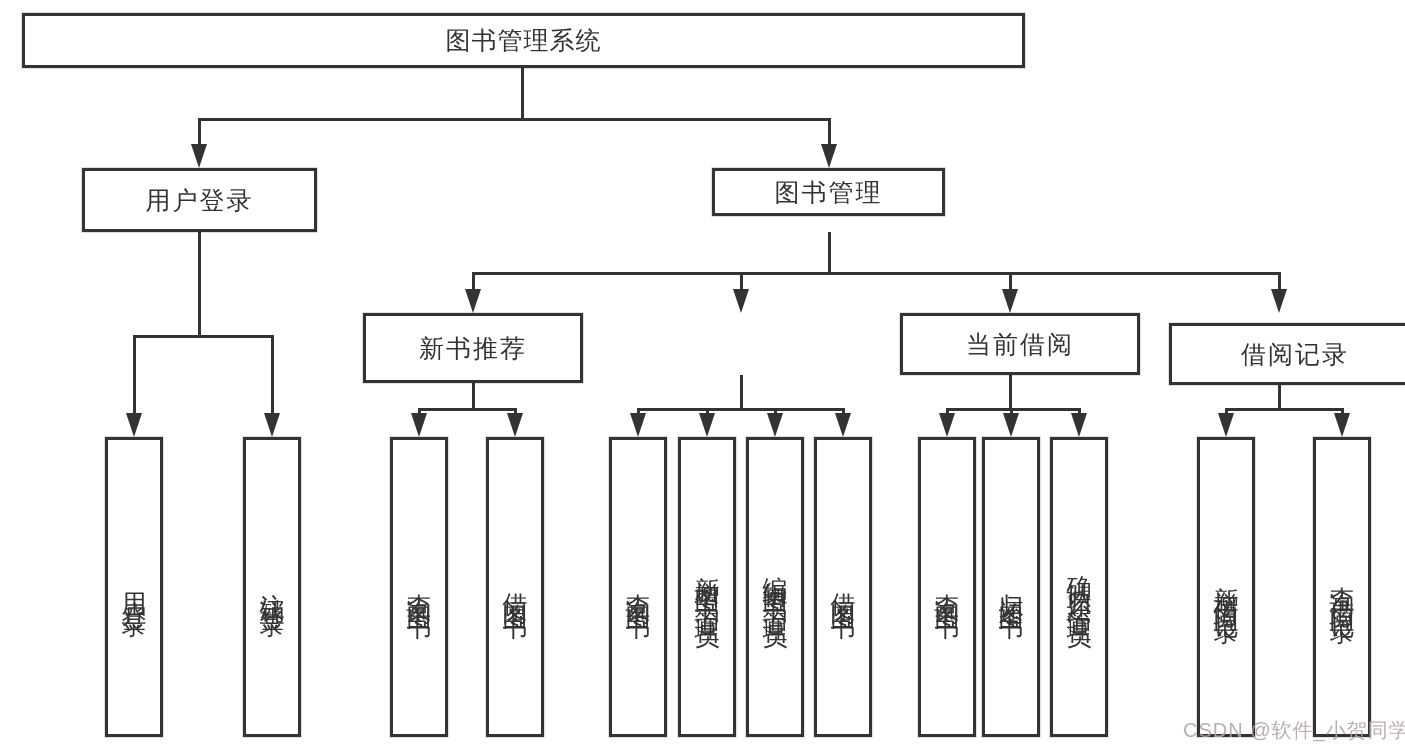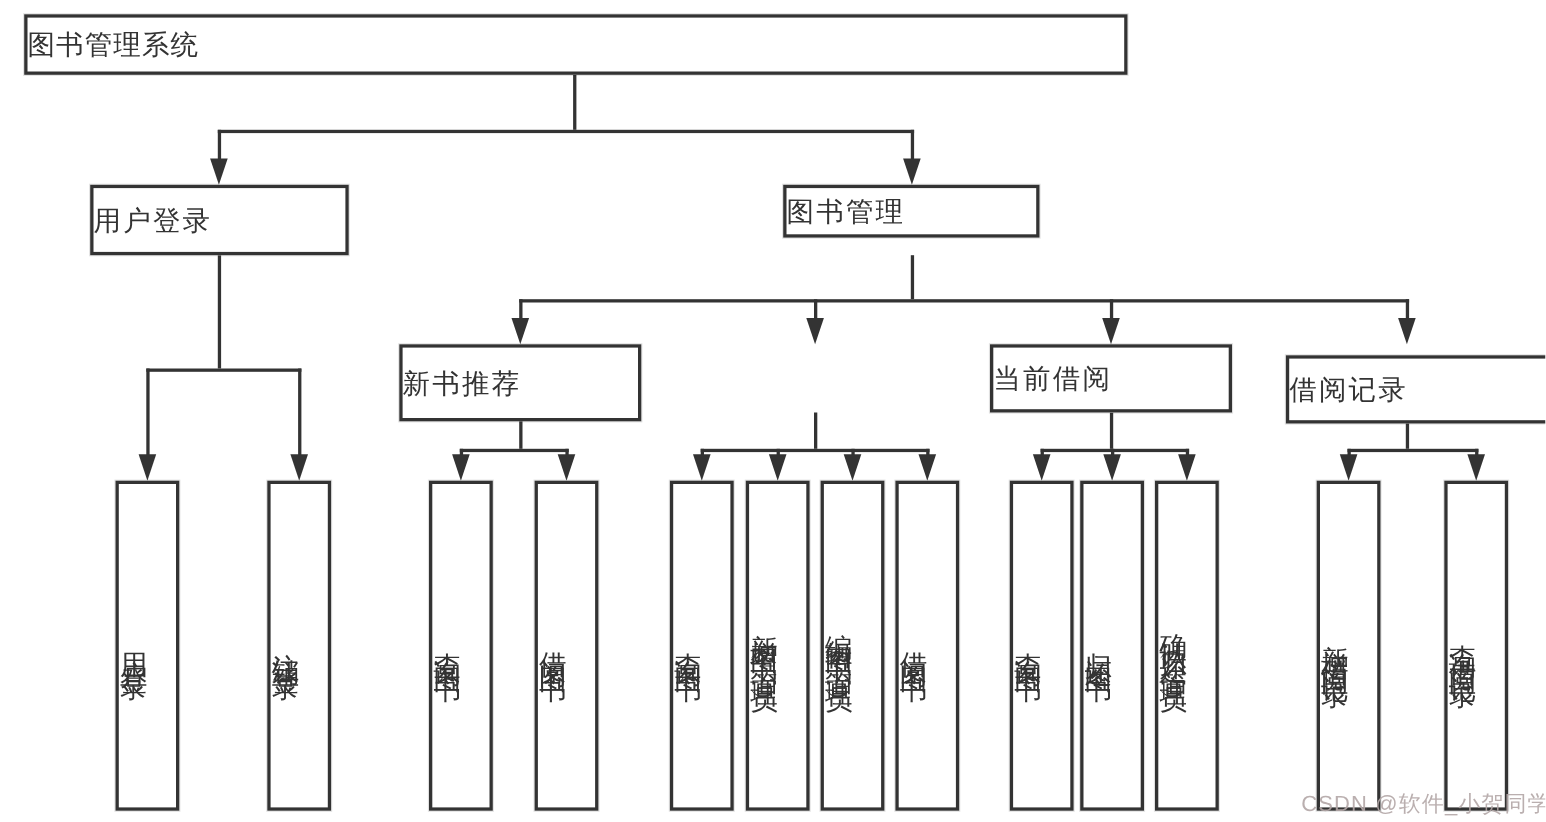--- a/index.html
+++ b/index.html
@@ -3,21 +3,21 @@
 <meta charset="utf-8">
 <style>
   html,body{margin:0;padding:0;background:#fff;}
   .stage{
     position:relative;width:1405px;height:747px;background:#fff;overflow:hidden;
     font-family:"Liberation Sans",sans-serif;color:#333;
   }
   .box{
     position:absolute;box-sizing:border-box;background:#fff;
     border:3px solid #333;box-shadow:0 0 0 1px rgba(0,0,0,0.12);
-    display:flex;align-items:center;z-index:2;
+    display:flex;align-items:center;justify-content:center;z-index:2;
   }
   .lv-top span{font-size:25px;letter-spacing:1px;}
   .lv-mid span{font-size:25px;letter-spacing:2px;}
   .leaf{top:437px;width:58px;height:300px;}
   .leaf .vtext{
     writing-mode:vertical-rl;text-orientation:mixed;
     font-size:25px;letter-spacing:7px;line-height:1;white-space:nowrap;
   }
   .ln{position:absolute;background:#333;z-index:1;}
   .ah{
@@ -42,21 +42,21 @@
   <div class="box lv-mid" style="left:82px;top:168px;width:235px;height:64px">
     <span>用户登录</span>
   </div>
   <div class="box lv-mid" style="left:712px;top:168px;width:233px;height:48px">
     <span>图书管理</span>
   </div>
 
   <div class="box lv-mid" style="left:363px;top:313px;width:220px;height:70px">
     <span>新书推荐</span>
   </div>
-  <div class="box lv-mid" style="left:900px;top:313px;width:220px;height:62px">
+  <div class="box lv-mid" style="left:900px;top:313px;width:240px;height:62px">
     <span>当前借阅</span>
   </div>
   <div class="box lv-mid" style="left:1169px;top:323px;width:252px;height:62px">
     <span>借阅记录</span>
   </div>
 
   <div class="box leaf" style="left:105px">
     <span class="vtext">用户登录</span>
   </div>
   <div class="box leaf" style="left:243px">

